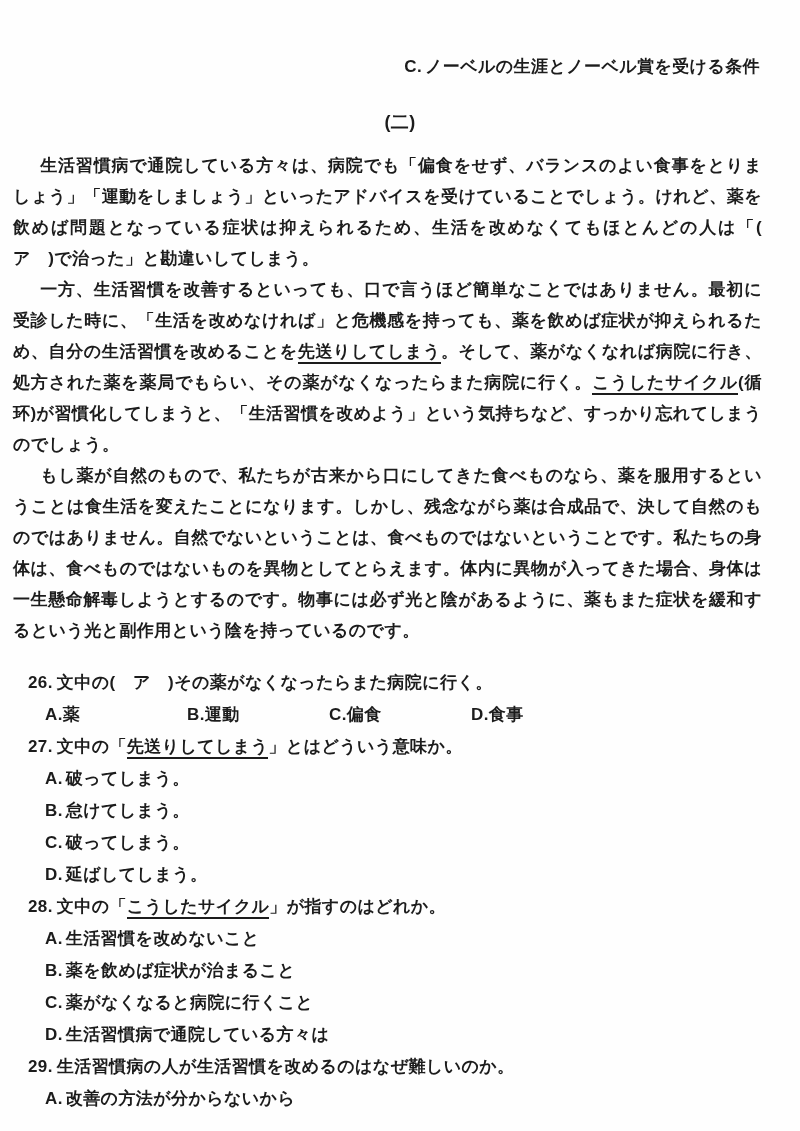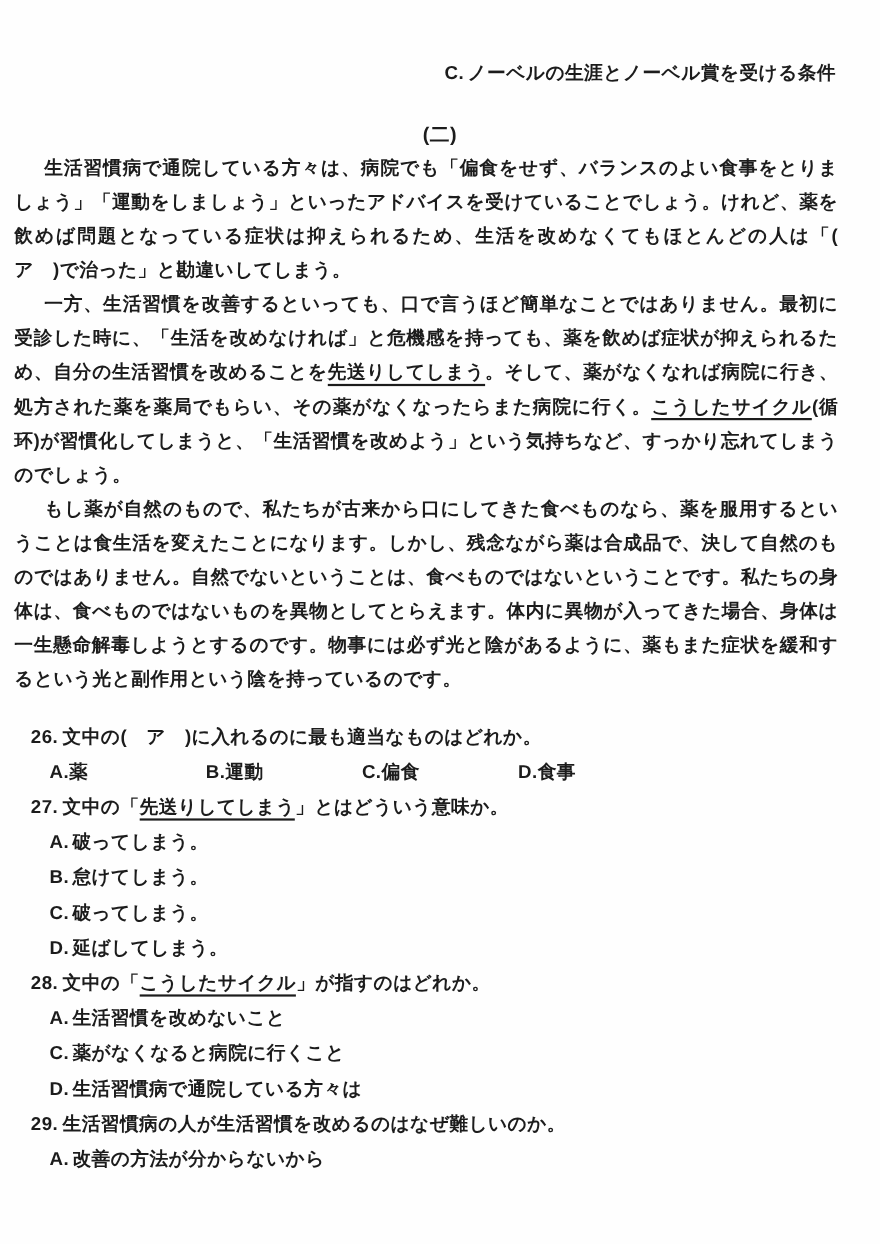--- a/index.html
+++ b/index.html
@@ -35,20 +35,21 @@
     margin-right: 3px;
   }
   .section-heading {
     margin: 24px 0 0 0;
     text-align: center;
     font-size: 18px;
     font-weight: 700;
     line-height: 30px;
   }
   .passage {
+    margin-top: 13px;
     padding-left: 13px;
     padding-right: 38px;
   }
   .para {
     margin: 0;
     line-height: 31px;
     text-align: justify;
     text-indent: 1.6em;
   }
   .u {
@@ -103,21 +104,21 @@
   <div class="passage">
     <p class="para">生活習慣病で通院している方々は、病院でも「偏食をせず、バランスのよい食事をとりましょう」「運動をしましょう」といったアドバイスを受けていることでしょう。けれど、薬を飲めば問題となっている症状は抑えられるため、生活を改めなくてもほとんどの人は「(　ア　)で治った」と勘違いしてしまう。</p>
     <p class="para"><span>一方、生活習慣を改善するといっても、口で言うほど簡単なことではありません。最初に受診した時に、「生活を改めなければ」と危機感を持っても、薬を飲めば症状が抑えられるため、自分の生活習慣を改めることを</span><span class="u">先送りしてしまう</span><span>。そして、薬がなくなれば病院に行き、処方された薬を薬局でもらい、その薬がなくなったらまた病院に行く。</span><span class="u">こうしたサイクル</span><span>(循环)が習慣化してしまうと、「生活習慣を改めよう」という気持ちなど、すっかり忘れてしまうのでしょう。</span></p>
     <p class="para">もし薬が自然のもので、私たちが古来から口にしてきた食べものなら、薬を服用するということは食生活を変えたことになります。しかし、残念ながら薬は合成品で、決して自然のものではありません。自然でないということは、食べものではないということです。私たちの身体は、食べものではないものを異物としてとらえます。体内に異物が入ってきた場合、身体は一生懸命解毒しようとするのです。物事には必ず光と陰があるように、薬もまた症状を緩和するという光と副作用という陰を持っているのです。</p>
   </div>
 
   <div class="questions">
 
     <div class="question">
       <div class="stem">
-        <span class="qnum">26.</span><span>文中の(　ア　)に入れるのに最も適当なものはどれか。</span>
+        <span class="qnum">26.</span><span>文中の(　ア　)その薬がなくなったらまた病院に行く。</span>
       </div>
       <div class="options-row">
         <span class="cell"><span>A.</span><span>薬</span></span><span class="cell"><span>B.</span><span>運動</span></span><span class="cell"><span>C.</span><span>偏食</span></span><span class="cell"><span>D.</span><span>食事</span></span>
       </div>
     </div>
 
     <div class="question">
       <div class="stem">
         <span class="qnum">27.</span><span>文中の「</span><span class="u">先送りしてしまう</span><span>」とはどういう意味か。</span>
       </div>
@@ -128,20 +129,21 @@
         <div class="q-option"><span class="opt-label">D.</span><span>延ばしてしまう。</span></div>
       </div>
     </div>
 
     <div class="question">
       <div class="stem">
         <span class="qnum">28.</span><span>文中の「</span><span class="u">こうしたサイクル</span><span>」が指すのはどれか。</span>
       </div>
       <div class="q-options">
         <div class="q-option"><span class="opt-label">A.</span><span>生活習慣を改めないこと</span></div>
+        <div class="q-option"><span class="opt-label">B.</span><span>薬を飲めば症状が治まること</span></div>
         <div class="q-option"><span class="opt-label">C.</span><span>薬がなくなると病院に行くこと</span></div>
         <div class="q-option"><span class="opt-label">D.</span><span>生活習慣病で通院している方々は</span></div>
       </div>
     </div>
 
     <div class="question">
       <div class="stem">
         <span class="qnum">29.</span><span>生活習慣病の人が生活習慣を改めるのはなぜ難しいのか。</span>
       </div>
       <div class="q-options">

